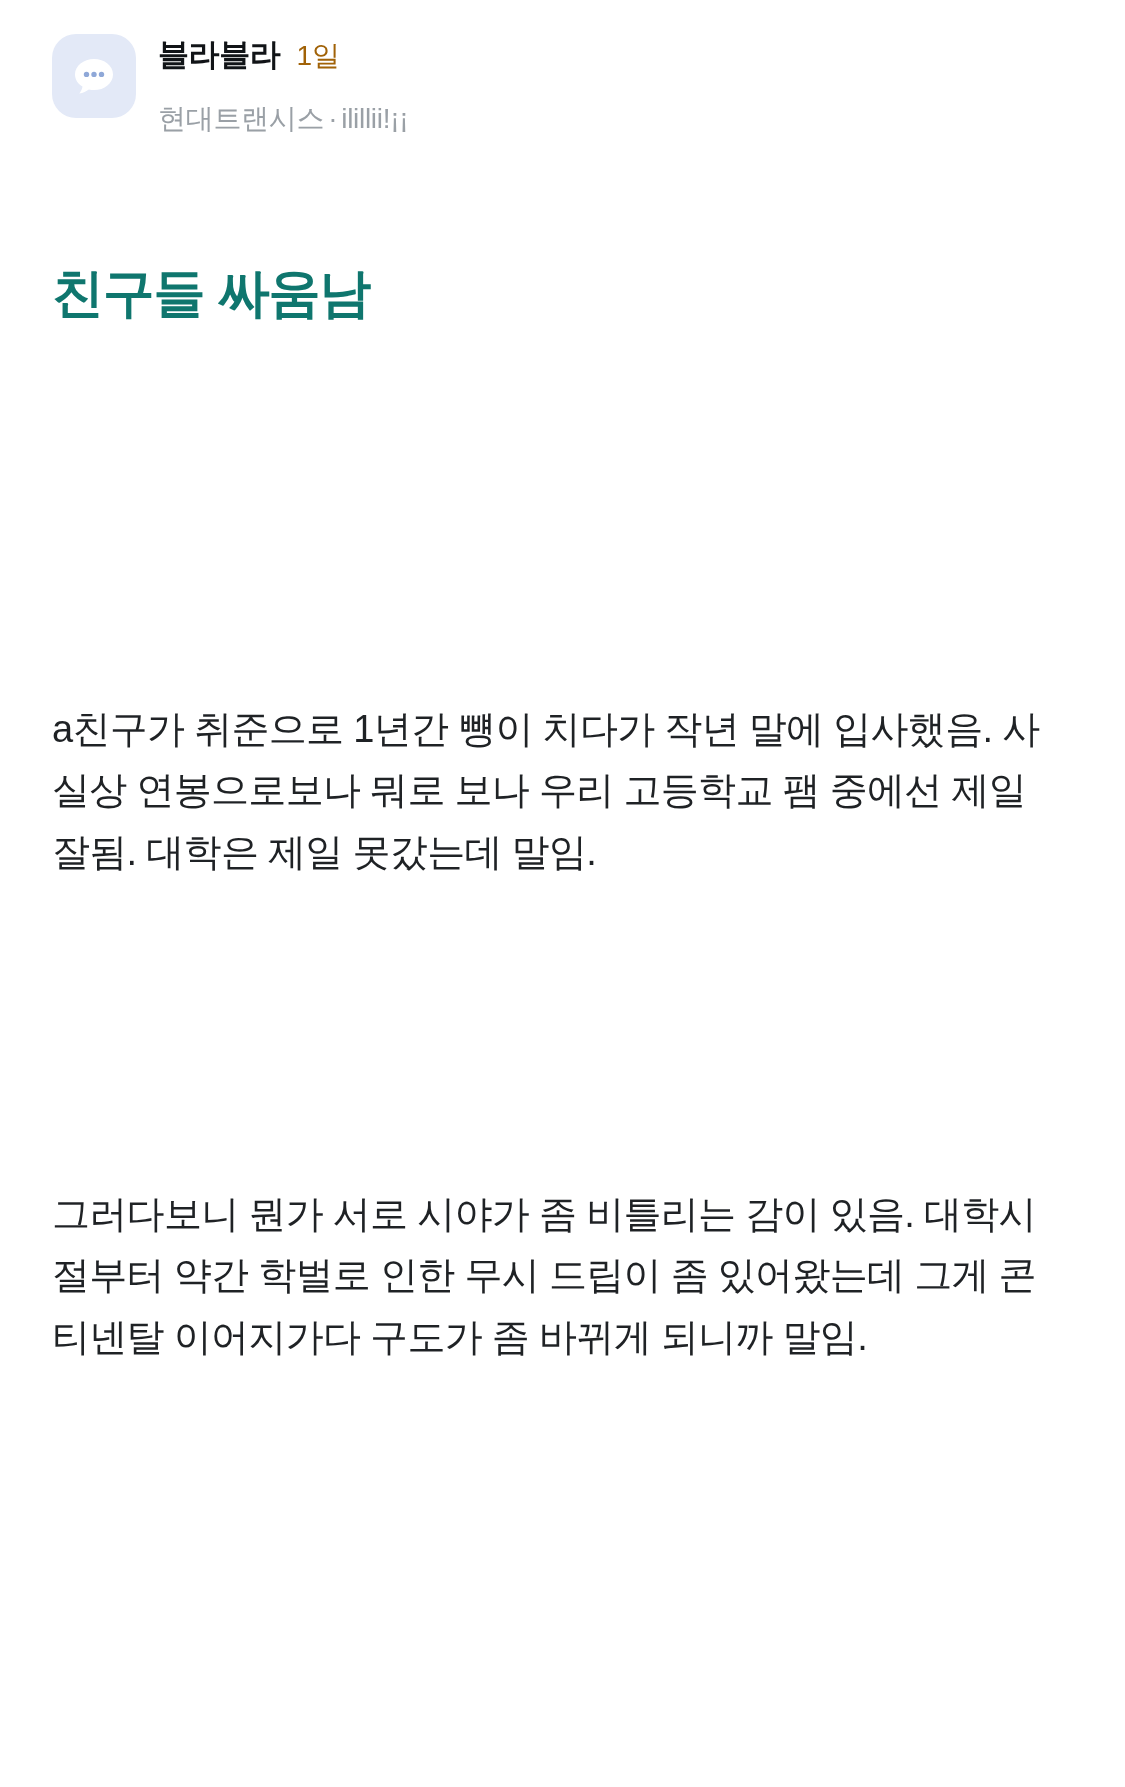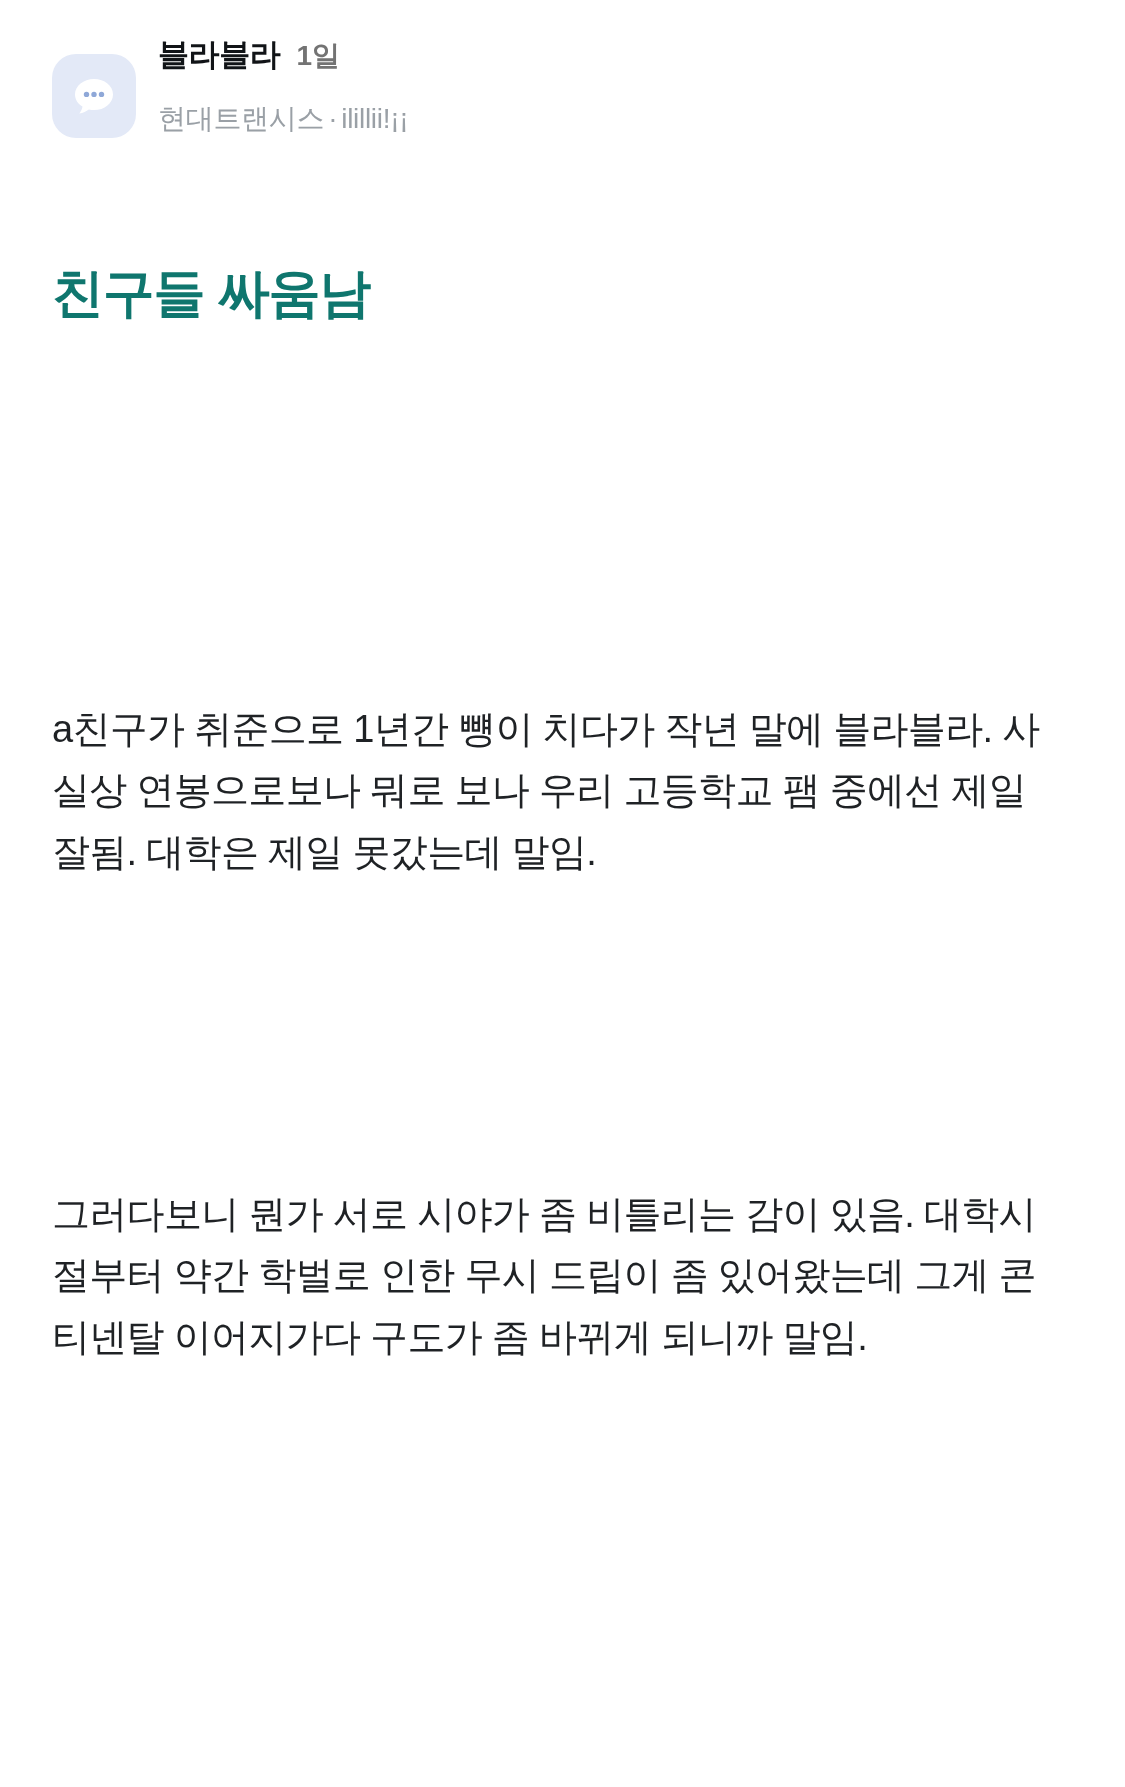--- a/index.html
+++ b/index.html
@@ -19,21 +19,21 @@
     width: 1125px;
     min-height: 1787px;
     box-sizing: border-box;
     background: #ffffff;
     position: relative;
   }
 
   
   .post-header {
     display: flex;
-    align-items: flex-end;
+    align-items: flex-start;
     padding: 28px 48px 0 52px;
     box-sizing: border-box;
   }
 
   .avatar {
     width: 84px;
     height: 84px;
     border-radius: 24px;
     background: #e3e9f7;
     flex: 0 0 auto;
@@ -58,22 +58,22 @@
     gap: 16px;
   }
   .board-name {
     font-size: 31px;
     font-weight: 700;
     color: #111417;
     letter-spacing: -0.4px;
   }
   .time-ago {
     font-size: 28px;
-    color: #737373;
-    font-weight: 700;
+    color: #a16207;
+    font-weight: 400;
   }
   .header-line2 {
     margin-top: 24px;
     font-size: 28px;
     color: #9aa0a6;
     font-weight: 400;
     letter-spacing: -0.3px;
     white-space: nowrap;
     overflow: hidden;
     text-overflow: ellipsis;
@@ -138,20 +138,20 @@
         <span>현대트랜시스</span><span class="sep">·</span><span>ilillii!¡¡</span>
       </div>
     </div>
 
   </div>
 
   <h1 class="post-title">친구들 싸움남</h1>
 
   <div class="post-body">
     <div class="para-gap"></div>
-    <p class="para">a친구가 취준으로 1년간 뻉이 치다가 작년 말에 블라블라. 사실상 연봉으로보나 뭐로 보나 우리 고등학교 팸 중에선 제일 잘됨. 대학은 제일 못갔는데 말임.</p>
+    <p class="para">a친구가 취준으로 1년간 뻉이 치다가 작년 말에 입사했음. 사실상 연봉으로보나 뭐로 보나 우리 고등학교 팸 중에선 제일 잘됨. 대학은 제일 못갔는데 말임.</p>
     <div class="para-gap"></div>
     <p class="para">그러다보니 뭔가 서로 시야가 좀 비틀리는 감이 있음. 대학시절부터 약간 학벌로 인한 무시 드립이 좀 있어왔는데 그게 콘티넨탈 이어지가다 구도가 좀 바뀌게 되니까 말임.</p>
     
     
   </div>
 
 </div>
 
 </body></html>

